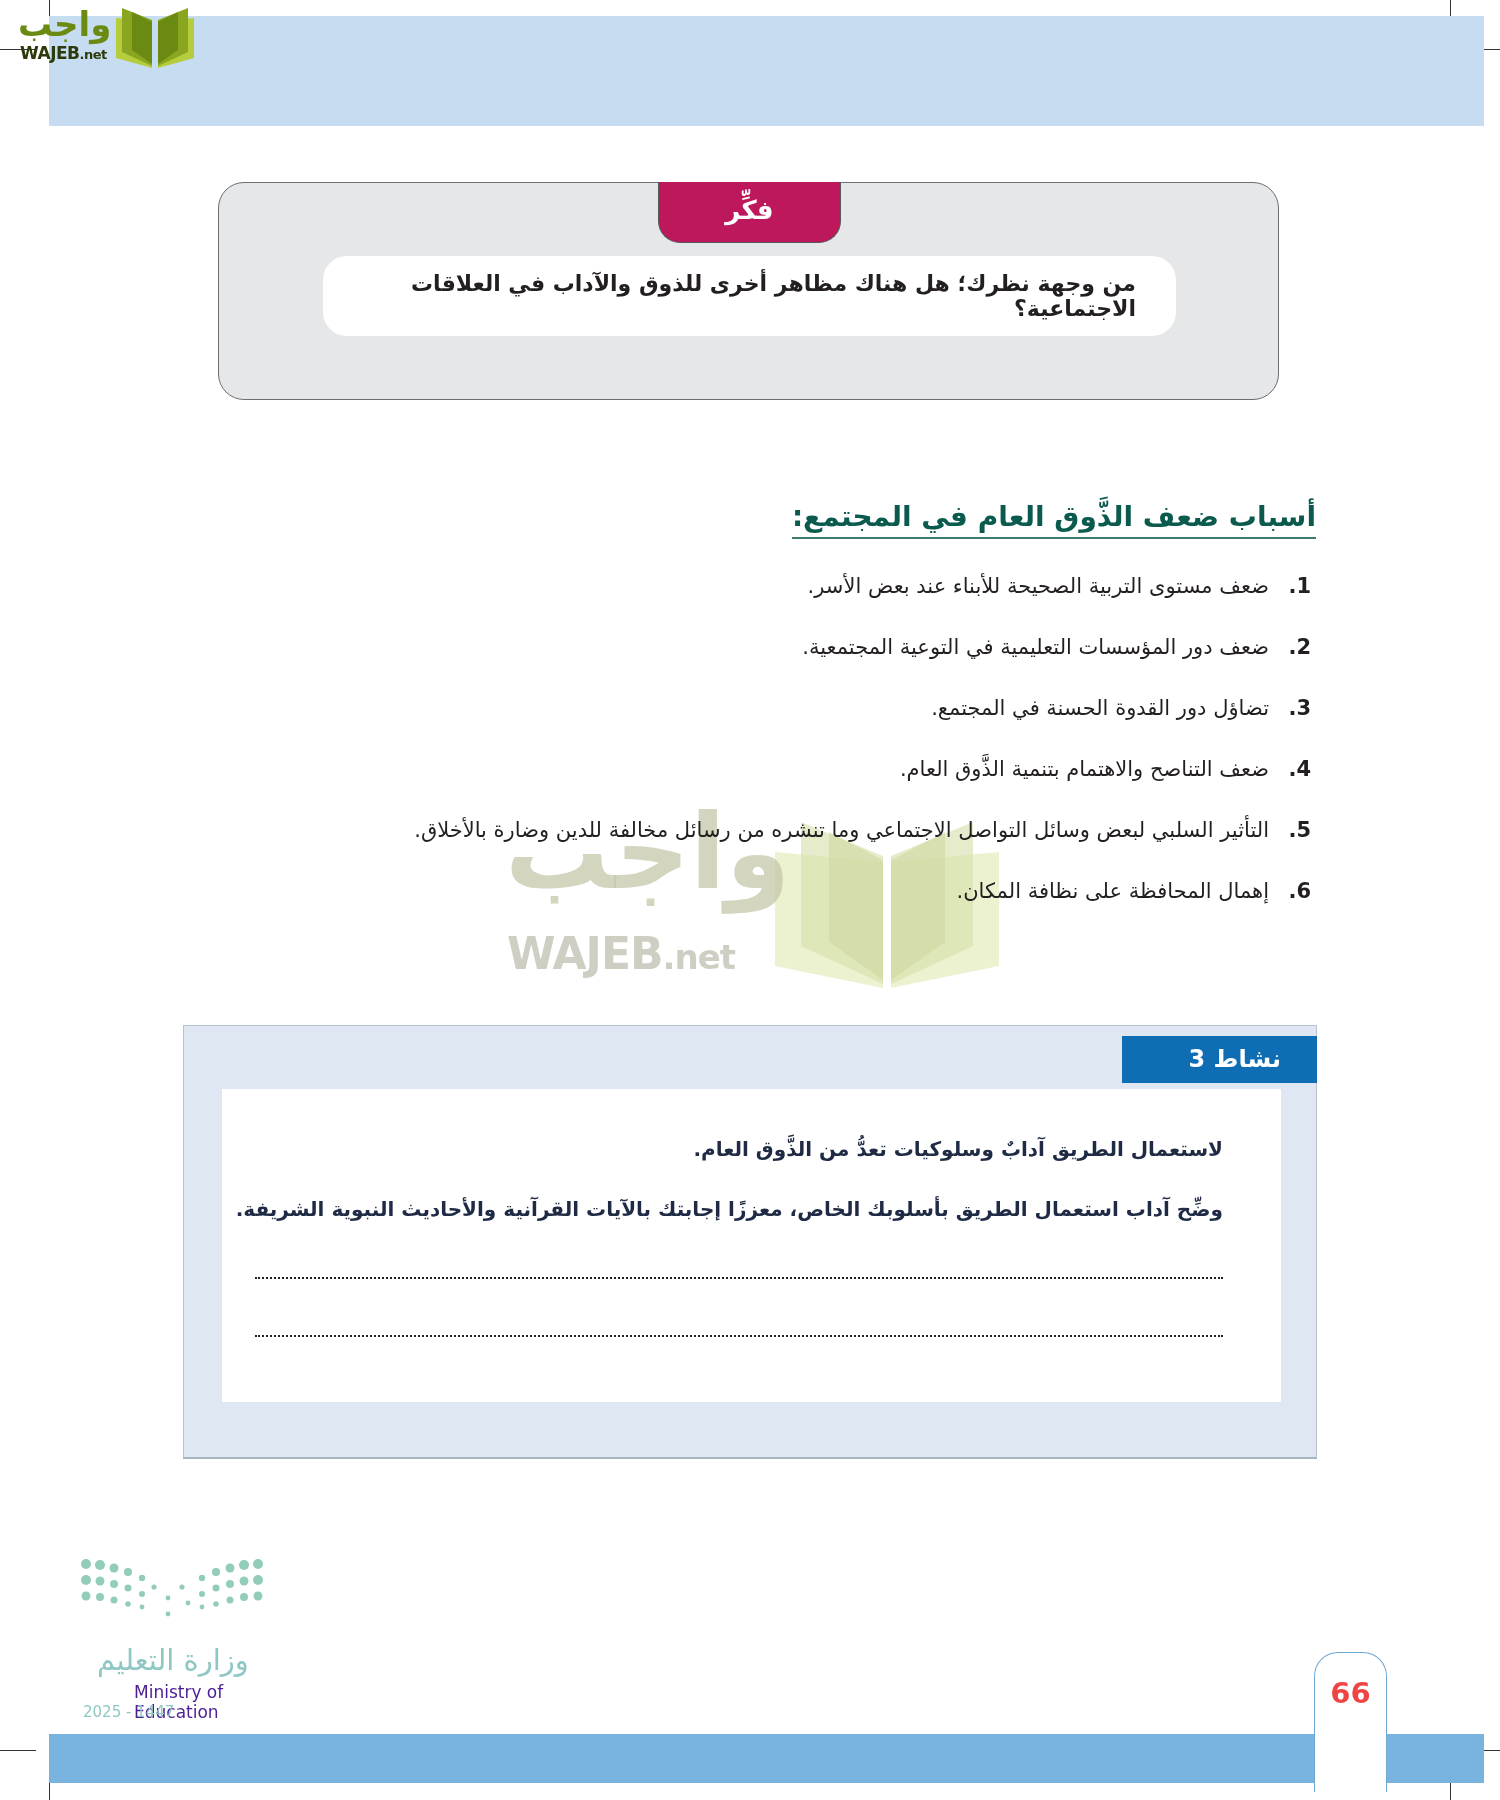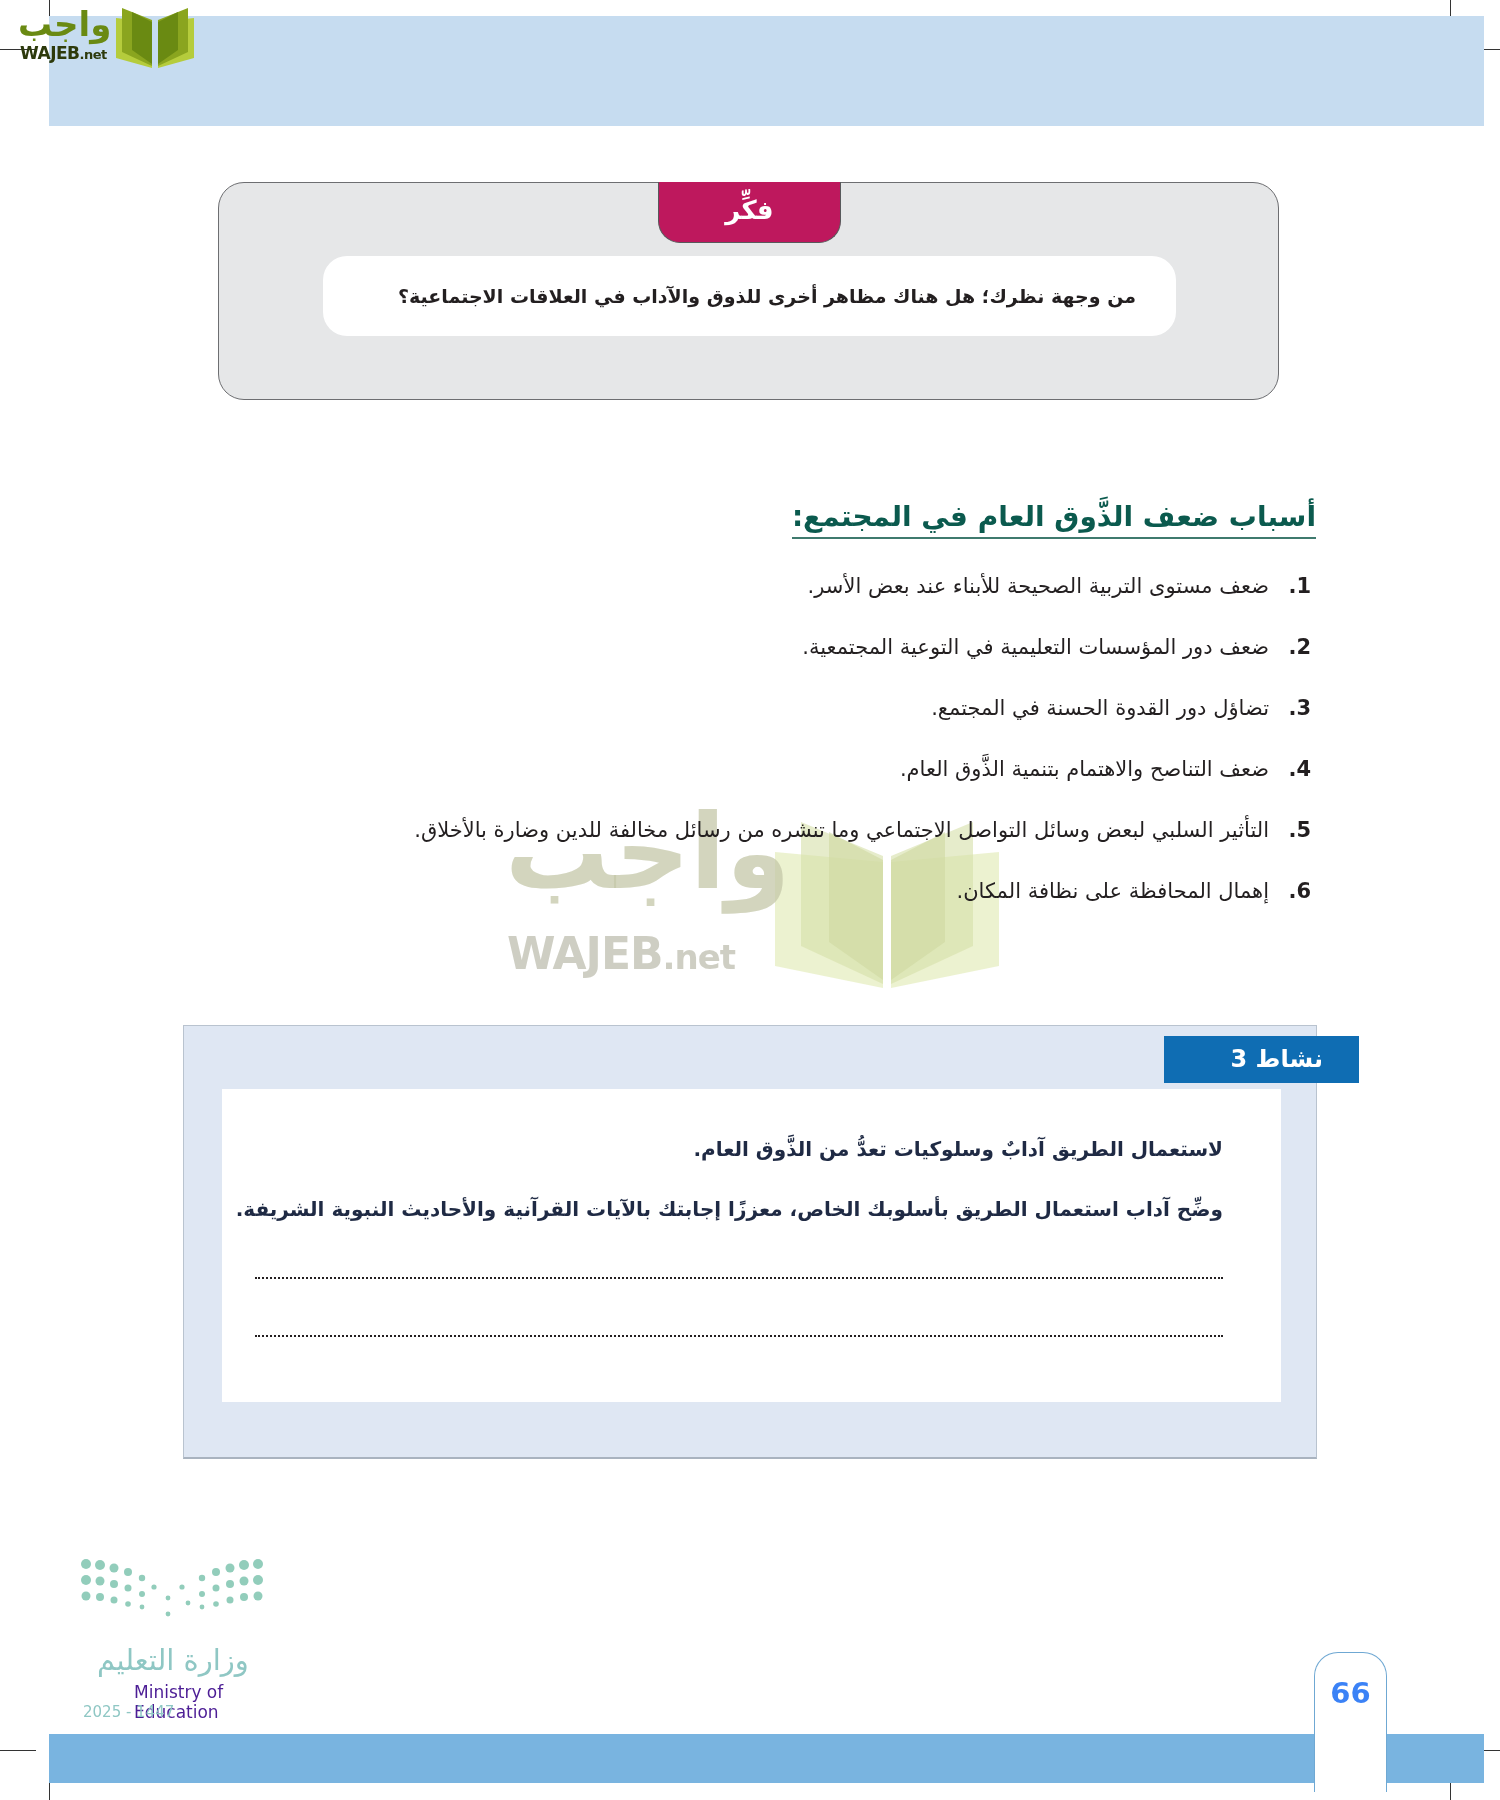--- a/index.html
+++ b/index.html
@@ -20,58 +20,58 @@
   #wajeb-logo .ar { position:absolute; left:10px; top:0px; font-size:34px; font-weight:bold; color:#6a8a12; direction:rtl; line-height:40px; }
   #wajeb-logo .en { position:absolute; left:12px; top:40px; font-size:17px; font-weight:bold; color:#2d3a0c; line-height:18px; letter-spacing:-0.5px; }
   #wajeb-logo .en small { font-size:13px; }
   #wajeb-logo svg { position:absolute; left:106px; top:2px; }
 
   
   #think-box { left:218px; top:182px; width:1061px; height:218px; background:#e6e7e8; border:1.5px solid #6d6e71; border-radius:26px; box-sizing:border-box; }
   #think-tab { left:658px; top:182px; width:183px; height:61px; background:#be185d; border:1.5px solid #58595b; border-top:none; border-radius:0 0 22px 22px; box-sizing:border-box; text-align:center; }
   #think-tab span { color:#fff; font-size:26px; font-weight:bold; line-height:56px; }
   #think-question { left:323px; top:256px; width:853px; height:80px; background:#fff; border-radius:24px; display:flex; align-items:center; justify-content:flex-start; direction:rtl; box-sizing:border-box; padding-right:40px; }
-  #think-question span { font-size:19px; font-weight:bold; color:#231f20; }
+  #think-question span { font-size:22px; font-weight:bold; color:#231f20; }
 
   
   #causes-heading { right:184px; top:500px; direction:rtl; }
   #causes-heading span { font-size:28px; font-weight:bold; color:#0b5a4e; display:inline-block; padding-bottom:4px; border-bottom:2.5px solid #3f7a6e; }
 
   
   #causes-list { right:189px; top:566px; width:1100px; direction:rtl; margin:0; padding:0; list-style:none; }
   #causes-list li { height:61px; line-height:40px; font-size:21px; color:#231f20; display:flex; }
   #causes-list li .num { font-weight:bold; width:34px; flex:none; text-align:right; }
   #causes-list li .txt { padding-right:8px; }
 
   
   #wm-center { left:505px; top:812px; width:500px; height:180px; pointer-events:none; }
   #wm-center .ar { position:absolute; left:0px; top:-20px; font-size:104px; font-weight:bold; color:rgba(196,199,168,0.75); direction:rtl; line-height:120px; }
   #wm-center .en { position:absolute; left:2px; top:118px; font-size:44px; font-weight:bold; color:rgba(190,190,175,0.75); line-height:48px; letter-spacing:-1px; }
   #wm-center .en small { font-size:34px; }
   #wm-center svg { position:absolute; left:270px; top:4px; }
 
   
   #activity-box { left:183px; top:1025px; width:1134px; height:434px; background:#dfe7f3; border:1px solid #b9c3cf; border-bottom:2px solid #a9b3bf; box-sizing:border-box; }
-  #activity-label { left:1122px; top:1036px; width:195px; height:47px; background:#0f6db3; text-align:right; direction:rtl; box-sizing:border-box; padding-right:36px;margin-left:42px; }
+  #activity-label { left:1122px; top:1036px; width:195px; height:47px; background:#0f6db3; text-align:right; direction:rtl; box-sizing:border-box; padding-right:36px; }
   #activity-label span { color:#fff; font-size:24px; font-weight:bold; line-height:46px; }
   #activity-card { left:222px; top:1089px; width:1059px; height:313px; background:#ffffff; }
   #activity-text { right:262px; top:1112px; width:1030px; direction:rtl; text-align:justify; }
   #activity-text p { margin:15px; font-size:20px; font-weight:bold; color:#1f2a44; line-height:45px; }
   .dotline { left:255px; width:968px; height:0; border-top:2px dotted #231f20; }
 
   
   #moe-logo { left:80px; top:1558px; width:190px; height:170px; }
   #moe-logo .ar { position:absolute; left:2px; top:84px; font-size:29px; color:#8fc7c4; direction:rtl; width:182px; text-align:center; line-height:36px; }
   #moe-logo .en { position:absolute; left:7px; top:124px; font-size:17px; color:#4c1d95; line-height:20px;margin-left:47px; }
   #moe-logo .yr { position:absolute; left:3px; top:145px; font-size:15px; color:#8fc7c4; line-height:18px; }
 
   
   #footer-bar { left:49px; top:1734px; width:1435px; height:49px; background:#79b4e0; }
   #page-tab { left:1314px; top:1652px; width:73px; height:140px; background:#fff; border:1.5px solid #6fa8d3; border-bottom:none; border-radius:24px 24px 0 0; box-sizing:border-box; text-align:center; }
-  #page-tab span { font-size:29px; font-weight:bold; color:#3b82f6; line-height:80px; }
+  #page-tab span { font-size:29px; font-weight:bold; color:#ef4444; line-height:80px; }
 </style>
 </head>
 <body>
 
 <div class="crop" style="left:49px;top:0;width:1px;height:16px;"></div>
 <div class="crop" style="left:0;top:49px;width:36px;height:1px;"></div>
 <div class="crop" style="left:1450px;top:0;width:1px;height:34px;"></div>
 <div class="crop" style="left:1464px;top:49px;width:36px;height:1px;"></div>
 <div class="crop" style="left:0;top:1750px;width:36px;height:1px;"></div>
 <div class="crop" style="left:49px;top:1764px;width:1px;height:36px;"></div>

